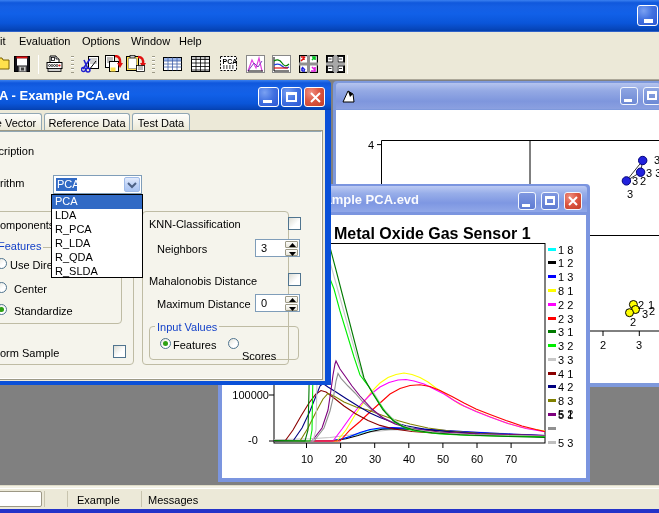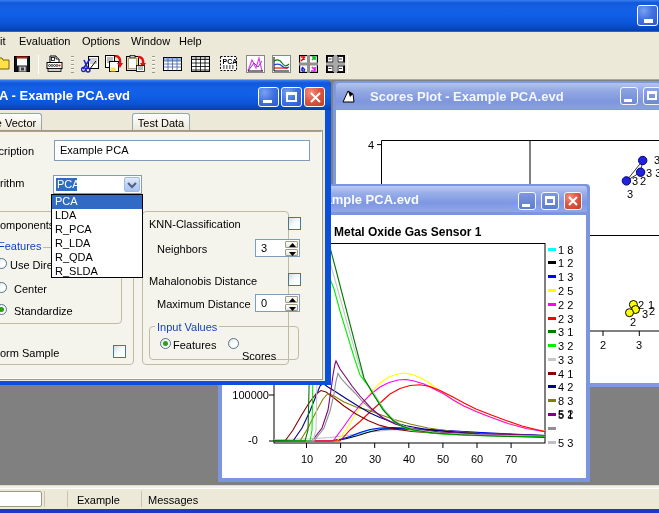--- a/index.html
+++ b/index.html
@@ -207,21 +207,20 @@
 <div class="abs" id="mdi"></div>
 
 <div class="win" id="scores">
   <div class="wtb">
     <div class="abs" style="left:5px;top:6px;width:15px;height:15px" id="scoreicon">
       <svg width="15" height="15" viewBox="0 0 15 15">
         <path d="M2,13 L7,2 L12,5 L13,13 Z" fill="#fff" stroke="#000" stroke-width="1"></path>
         <path d="M7,2 L12,5 L9,8 Z" fill="#000"></path>
       </svg>
     </div>
-    <div class="abs tb13" style="left:34px;top:6px;color:#F4F7FC">Scores Plot - Example PCA.evd</div>
     <div class="wbtn" style="left:284px;background:linear-gradient(#8FA6E2,#6D89D5)">
       <div class="abs" style="left:3px;top:11px;width:8px;height:3px;background:#fff"></div>
     </div>
     <div class="wbtn" style="left:307px;background:linear-gradient(#8FA6E2,#6D89D5)">
       <div class="glyphbox" style="left:3px;top:3px;width:10px;height:9px;border-top-width:3px"></div>
     </div>
   </div>
   <div class="client" id="scoresclient">
     <svg width="327" height="273" style="position:absolute;left:0;top:0">
       <line x1="45.5" y1="30.5" x2="327" y2="30.5" stroke="#000"></line>
@@ -271,21 +270,21 @@
     <div class="wbtn" style="left:320px;top:6px;background:linear-gradient(#7F97E0,#5E7BD3)">
       <div class="glyphbox" style="left:3px;top:3px;width:10px;height:9px;border-top-width:3px"></div>
     </div>
     <div class="wbtn" style="left:343px;top:6px;background:radial-gradient(circle at 30% 25%,#F09183 0%,#DD5742 45%,#C33C25 100%)">
       <svg width="16" height="16" style="position:absolute;left:0;top:0">
         <path d="M4,4 L12,12 M12,4 L4,12" stroke="#fff" stroke-width="2"></path>
       </svg>
     </div>
   </div>
   <div class="client" id="sensorclient">
-    <div class="abs" style="left:112px;top:10px;font-size:12px;font-weight:bold;color:#000;white-space:nowrap">Metal Oxide Gas Sensor 1</div>
+    <div class="abs" style="left:112px;top:10px;font-size:16px;font-weight:bold;color:#000;white-space:nowrap">Metal Oxide Gas Sensor 1</div>
     <svg width="364" height="263" style="position:absolute;left:0;top:0">
 
       <rect x="52" y="28.5" width="271" height="199.5" fill="none" stroke="#000" stroke-width="1"></rect>
 
       <line x1="47" y1="180" x2="52" y2="180" stroke="#000"></line>
       <line x1="47" y1="226" x2="52" y2="226" stroke="#000"></line>
 
       <line x1="84.5" y1="228" x2="84.5" y2="233" stroke="#000"></line>
       <line x1="118.6" y1="228" x2="118.6" y2="233" stroke="#000"></line>
       <line x1="152.7" y1="228" x2="152.7" y2="233" stroke="#000"></line>
@@ -315,21 +314,21 @@
       <g></g>
     </svg>
     <div id="legend" style="position:absolute;left:0;top:0">
       <i class="lm" style="top:32.5px;background:#00FFFF"></i>
         <b class="lt" style="top:28.5px">1 8</b>
       <i class="lm" style="top:46.3px;background:#000000"></i>
         <b class="lt" style="top:42.3px">1 2</b>
       <i class="lm" style="top:60.1px;background:#0000FF"></i>
         <b class="lt" style="top:56.1px">1 3</b>
       <i class="lm" style="top:73.9px;background:#FFFF00"></i>
-        <b class="lt" style="top:69.9px">2 5</b>
+        <b class="lt" style="top:69.9px">8 1</b>
       <i class="lm" style="top:87.7px;background:#FF00FF"></i>
         <b class="lt" style="top:83.7px">2 2</b>
       <i class="lm" style="top:101.5px;background:#FF0000"></i>
         <b class="lt" style="top:97.5px">2 3</b>
       <i class="lm" style="top:115.2px;background:#007A00"></i>
         <b class="lt" style="top:111.2px">3 1</b>
       <i class="lm" style="top:129px;background:#00EE00"></i>
         <b class="lt" style="top:125px">3 2</b>
       <i class="lm" style="top:142.8px;background:#C8C8C8"></i>
         <b class="lt" style="top:138.8px">3 3</b>
@@ -368,27 +367,25 @@
         <div class="glyphbox" style="left:4px;top:4px;width:11px;height:10px;border-top-width:3px"></div>
       </div>
     <div class="dbtn red" style="left:334px">
       <svg width="21" height="20" style="position:absolute;left:0;top:0">
         <path d="M6,5 L15,14 M15,5 L6,14" stroke="#fff" stroke-width="2"></path>
       </svg>
     </div>
   </div>
   <div class="client"></div>
   <div class="tab" style="left:20px;width:52px"><span>e Vector</span></div>
+  <div class="tab" style="left:74px;width:86px"><span>Reference Data</span></div>
   <div class="tab" style="left:162px;width:58px"><span>Test Data</span></div>
   <div id="page"></div>
   <div id="dlgcontent" style="position:absolute;left:0;top:0;width:361px;height:305px;font-size:11px">
     <span class="abs" style="left:9px;top:65px">Description</span>
-    <div class="edit" style="left:84px;top:60px;width:256px;height:21px">
-        <span class="abs" style="left:5px;top:3px">Example PCA</span>
-      </div>
     <span class="abs" style="left:8px;top:97px">Algorithm</span>
 
     <div class="edit" style="left:83px;top:95px;width:89px;height:19px">
       <div class="abs" style="left:2px;top:2px;width:21px;height:13px;background:#316AC5;color:#fff;padding:0 1px">PCA</div>
       <div class="abs" style="right:1px;top:1px;width:16px;height:15px;border-radius:2px;background:linear-gradient(#E3EBFC,#C0D3F7 50%,#A8C3F2);border:1px solid #9EBAE8">
         <svg width="12" height="12" style="position:absolute;left:1px;top:1px">
             <path d="M2,4 L6,8 L10,4" fill="none" stroke="#4D6185" stroke-width="2"></path>
           </svg>
       </div>
     </div>

